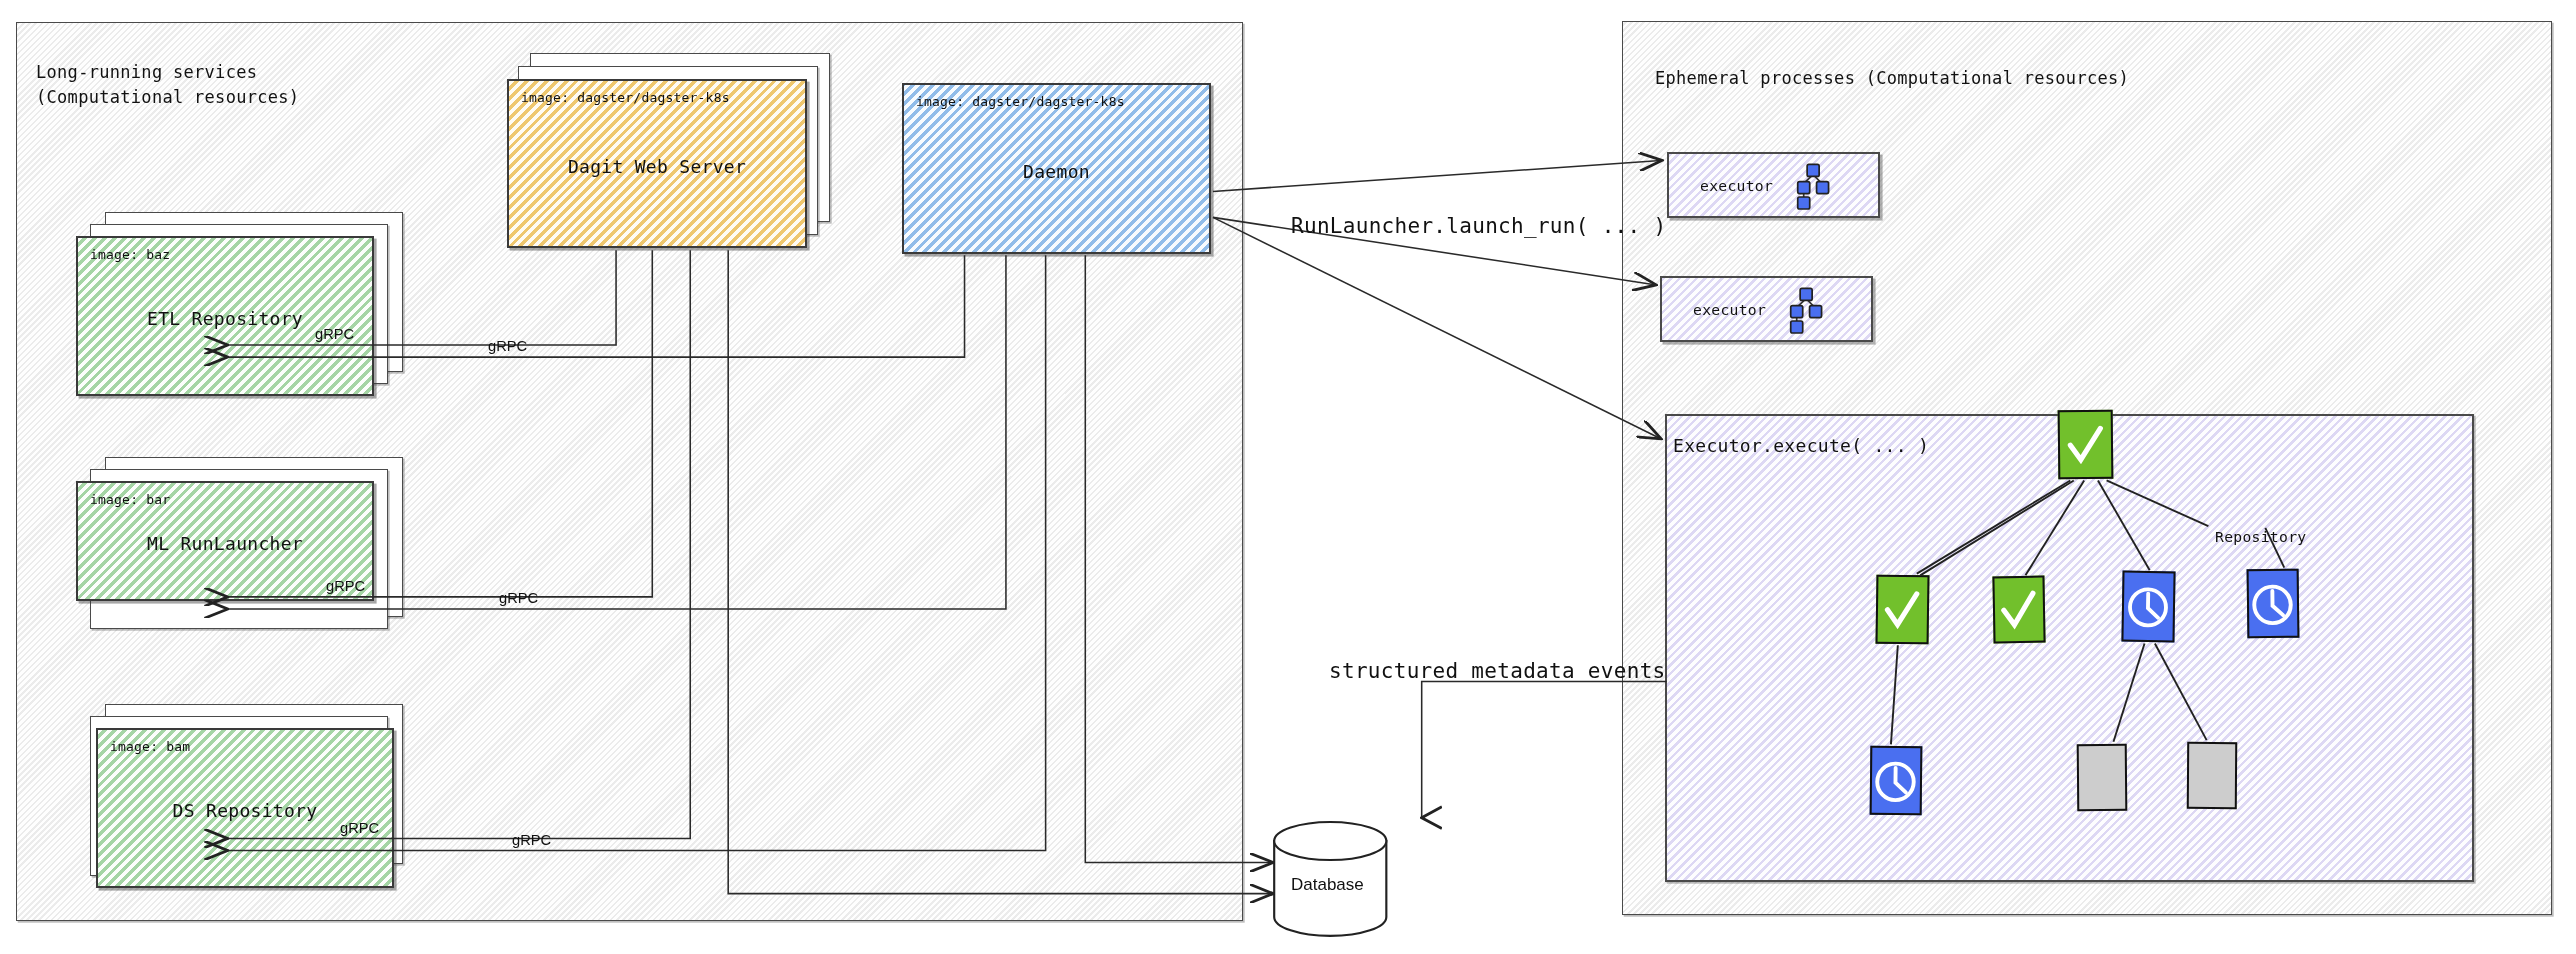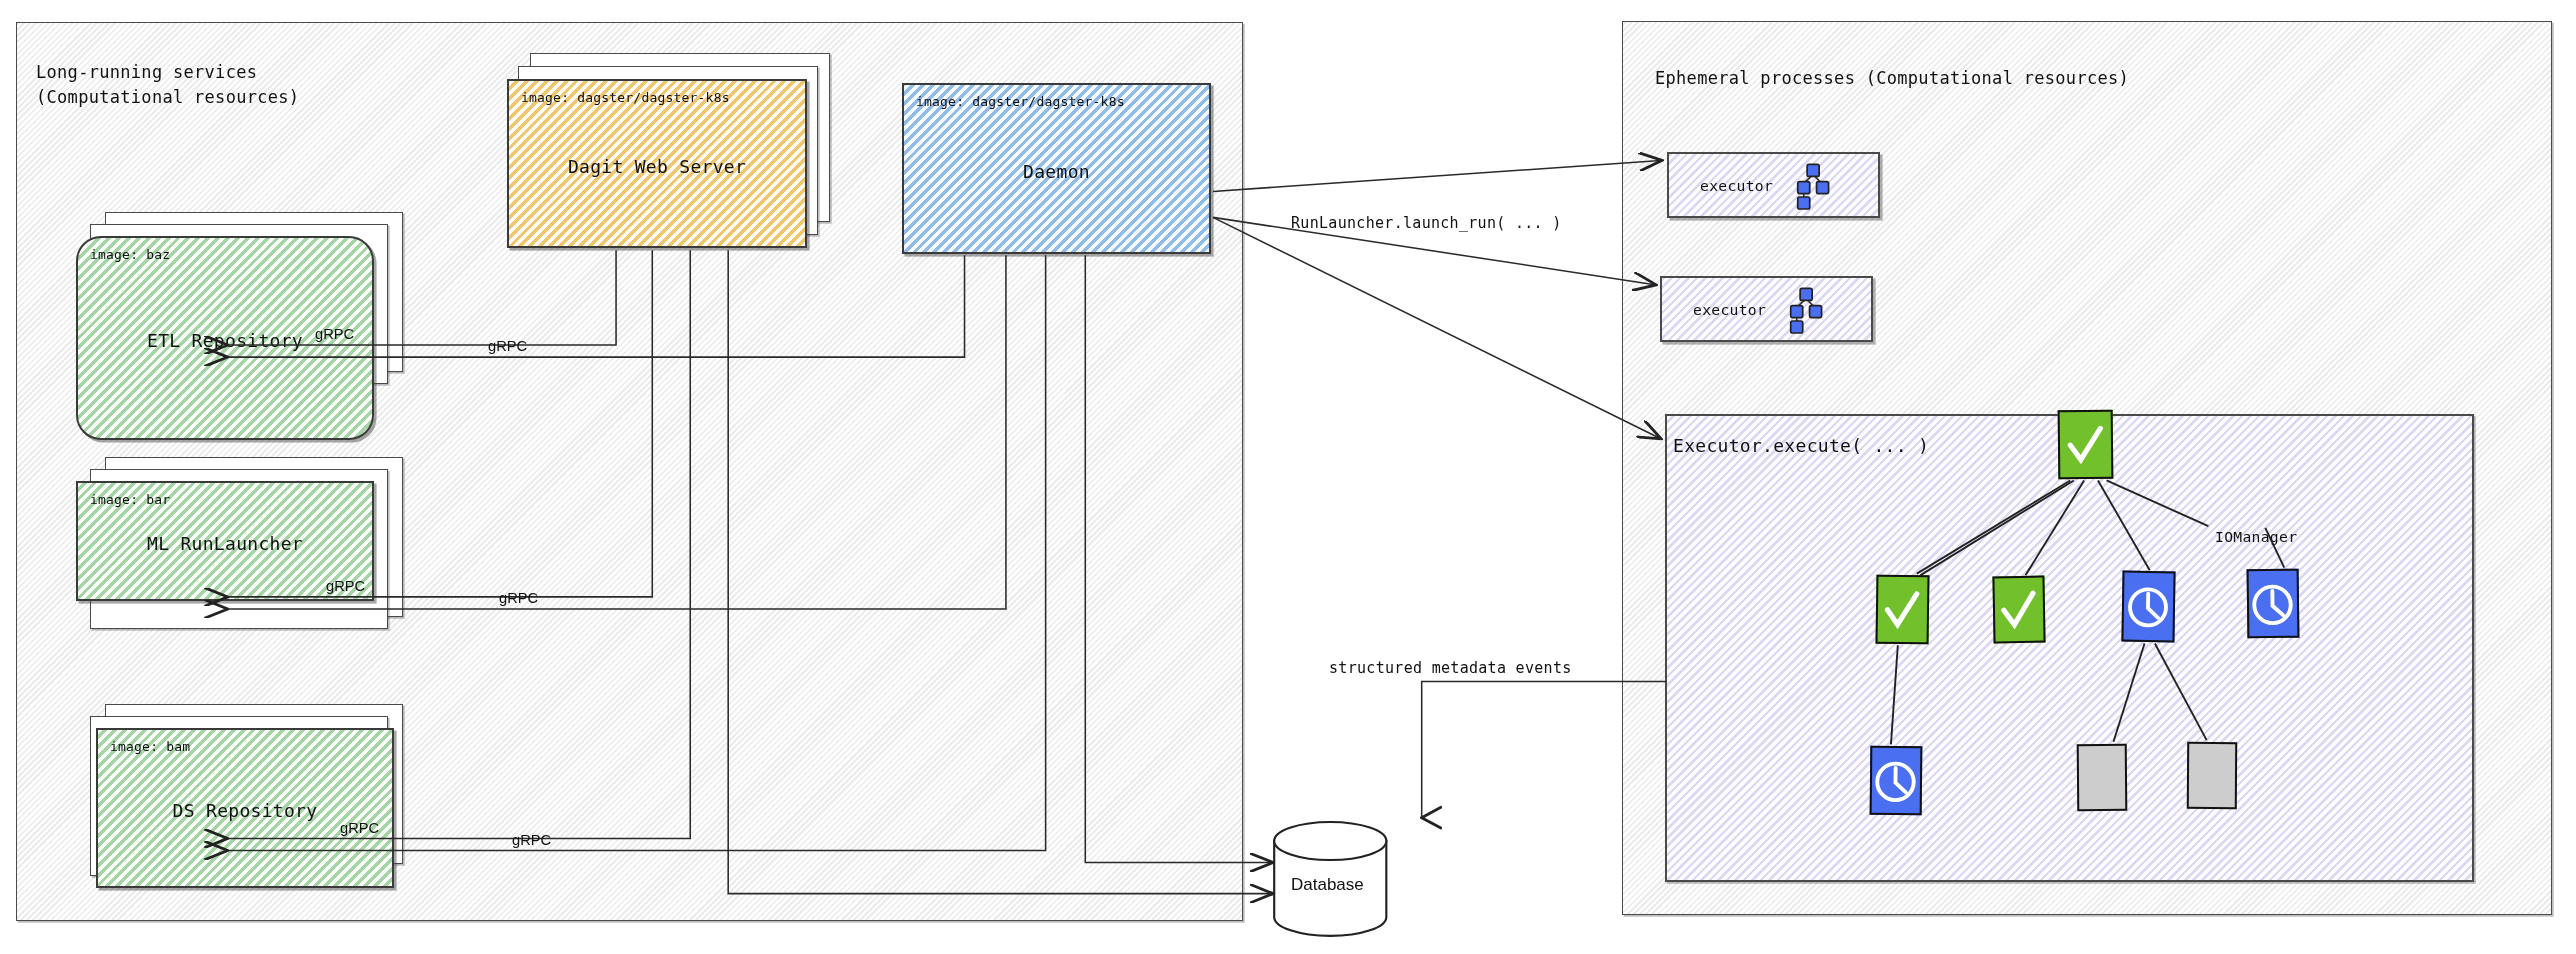--- a/index.html
+++ b/index.html
@@ -70,21 +70,21 @@
 
   
   .dag-node{position:absolute;box-sizing:border-box;border:2.6px solid #111;}
   .n-green{background:#72c02c;}
   .n-blue {background:#4a6ff0;}
   .n-grey {background:#cdcdcd;}
 
   
   .edge-label{position:absolute;font-family:"Liberation Sans",sans-serif;
               font-size:14.7px;color:#111;white-space:nowrap;}
-  .call-label{position:absolute;font-size:15px;color:#111;white-space:nowrap;letter-spacing:0.3px;}
+  .call-label{position:absolute;font-size:21px;color:#111;white-space:nowrap;letter-spacing:0.3px;}
 
   
   .db-text{position:absolute;font-family:"Liberation Sans",sans-serif;font-size:17px;
            color:#111;white-space:nowrap;}
 
   svg.lay{position:absolute;left:0;top:0;width:2576px;height:954px;overflow:visible;}
 </style>
 </head>
 <body>
 
@@ -92,21 +92,21 @@
 
   <div class="region hatch-grey" style="left:15.5px;top:22.4px;width:1227px;height:899px;"></div>
   <div class="region-title" style="left:36px;top:60px;">Long-running services
 (Computational resources)</div>
 
   <div class="region hatch-grey" style="left:1622px;top:21px;width:930px;height:894px;"></div>
   <div class="region-title" style="left:1655px;top:66px;">Ephemeral processes (Computational resources)</div>
 
   <div class="ghost" style="left:105px;top:212px;width:298px;height:160px;"></div>
   <div class="ghost" style="left:90px;top:224px;width:298px;height:160px;"></div>
-  <div class="card hatch-green" style="left:76px;top:236px;width:298px;height:204px;border-radius:25px;">
+  <div class="card hatch-green" style="left:76px;top:236px;width:298px;height:160px;">
     <span class="img-label">image: baz</span>
     <span class="card-title">ETL Repository</span>
   </div>
 
   <div class="ghost" style="left:105px;top:457px;width:298px;height:160px;"></div>
   <div class="ghost" style="left:90px;top:469px;width:298px;height:160px;"></div>
   <div class="card hatch-green" style="left:76px;top:481px;width:298px;height:120px;">
     <span class="img-label">image: bar</span>
     <span class="card-title">ML RunLauncher</span>
   </div>
@@ -148,21 +148,21 @@
       <rect x="27" y="6" width="14" height="14" rx="2" fill="#4a6ff0" stroke="#222" stroke-width="2"></rect>
       <rect x="16" y="26" width="14" height="14" rx="2" fill="#4a6ff0" stroke="#222" stroke-width="2"></rect>
       <rect x="38" y="26" width="14" height="14" rx="2" fill="#4a6ff0" stroke="#222" stroke-width="2"></rect>
       <rect x="16" y="44" width="14" height="14" rx="2" fill="#4a6ff0" stroke="#222" stroke-width="2"></rect>
     </svg>
   </div>
 
   <div class="exec-panel hatch-lav" style="left:1665px;top:390px;width:809px;height:468px;">
     <span class="exec-panel-title">Executor.execute( ... )</span>
   </div>
-  <div class="io-label" style="left:2215px;top:528px;">IOManager</div>
+  <div class="io-label" style="left:2215px;top:528px;">Repository</div>
 
   <div class="dag-node n-green" style="left:2058px;top:410px;width:55px;height:69px;transform:rotate(-0.6deg);">
     <svg width="50" height="66" viewBox="0 0 58 76">
       <path d="M12 38 L24 55 L47 19" stroke="#fff" stroke-width="6" fill="none" stroke-linecap="round"></path>
     </svg>
   </div>
 
   <div class="dag-node n-green" style="left:1876px;top:575px;width:53px;height:69px;transform:rotate(0.8deg);">
     <svg width="48" height="66" viewBox="0 0 56 76">
       <path d="M11 38 L23 55 L45 19" stroke="#fff" stroke-width="6" fill="none" stroke-linecap="round"></path>

